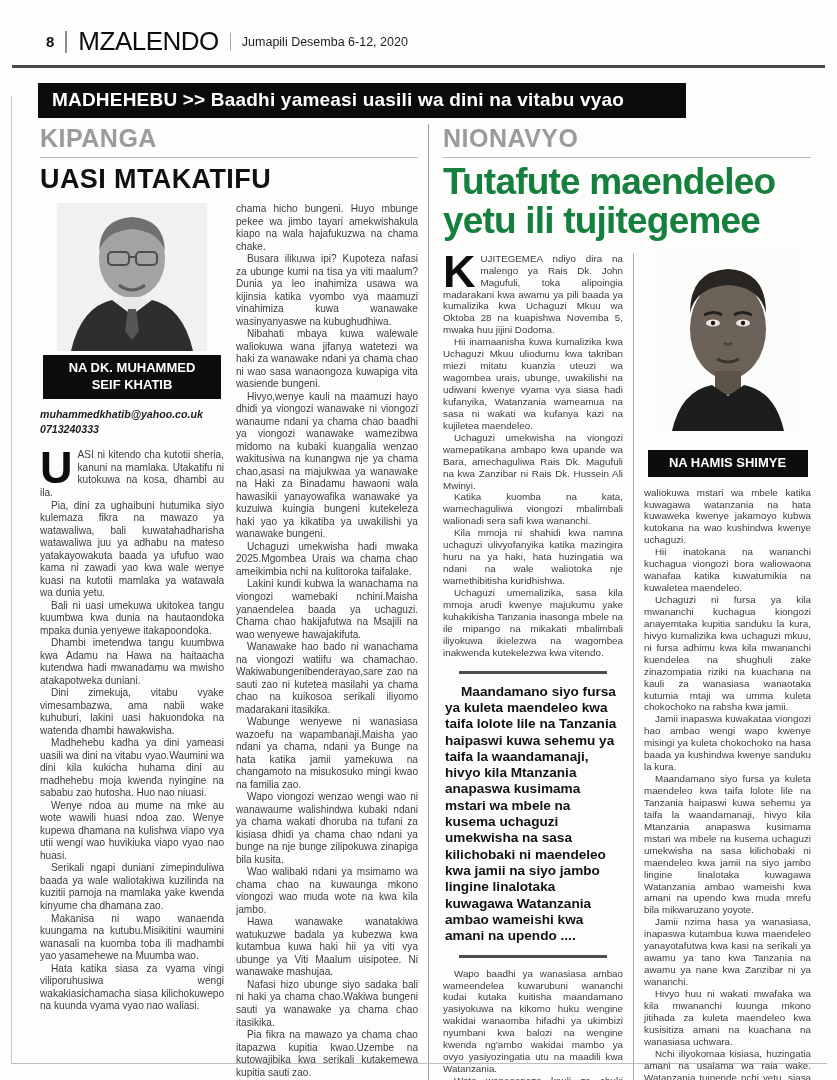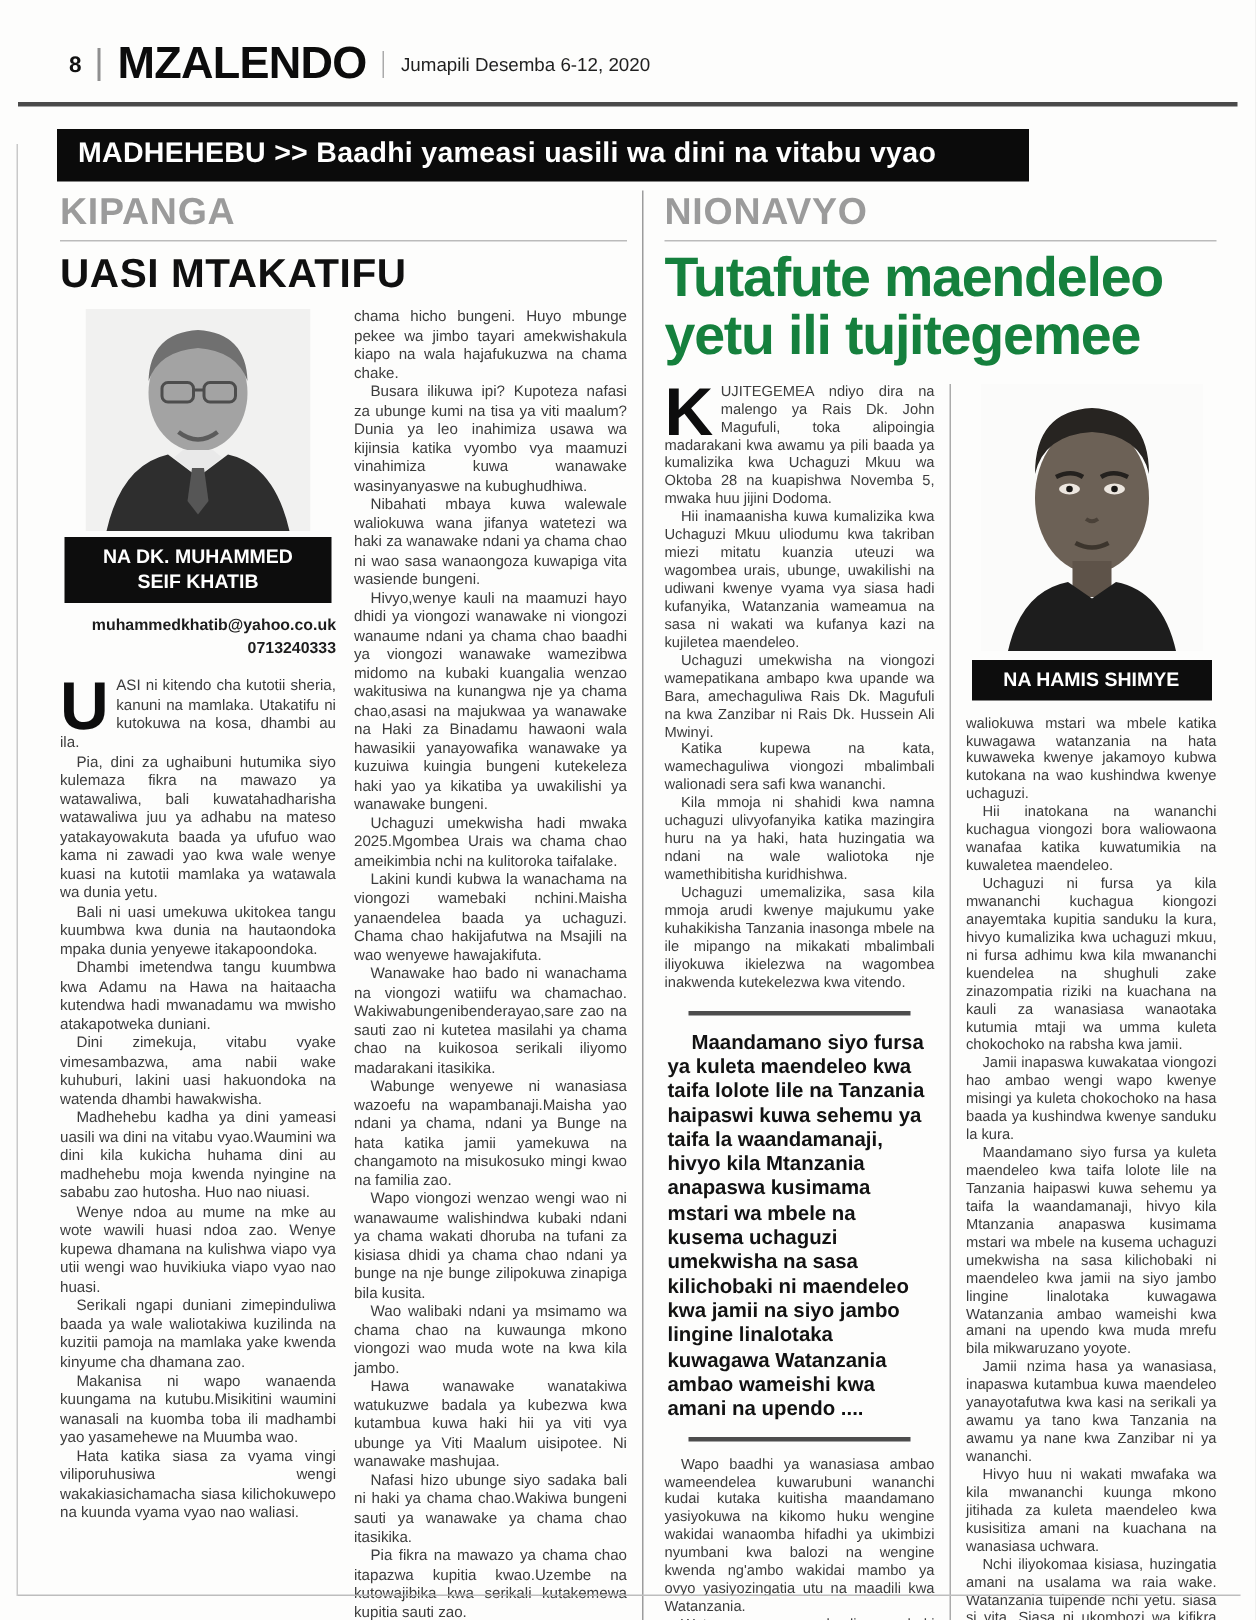--- a/index.html
+++ b/index.html
@@ -10,21 +10,21 @@
     font-family:"Liberation Sans", sans-serif;
   }
   .edge-left { position:absolute; left:11px; top:96px; bottom:16px; width:1px; background:#c9c9c9; }
   .bottom-rule { position:absolute; left:12px; right:10px; bottom:16px; height:1px; background:#bdbdbd; }
 
   
   .hdr { display:flex; align-items:center; gap:11px; padding:26px 0 5px 46px; }
   .pagenum { font-weight:bold; font-size:15px; color:#111; }
   .vbar  { width:2px; height:22px; background:#8f8f8f; }
   .vbar2 { width:1px; height:18px; background:#aaa; }
-  .masthead { font-size:30px; font-weight:700; letter-spacing:-0.5px; color:#0c0c0c; }
+  .masthead { font-size:26px; font-weight:400; letter-spacing:-0.5px; color:#0c0c0c; }
   .issuedate { font-size:12.5px; color:#1f1f1f; }
   .hdr-rule { height:3px; background:#4a4a4a; margin:3px 12px 10px 12px; }
 
   .banner { background:#0b0b0b; color:#fff; font-weight:bold; font-size:19px;
     letter-spacing:0.2px; padding:6px 14px 7px; margin:15px 0 6px 38px; width:648px; }
 
   
   .sections { display:flex; padding:0 26px 0 40px; }
   .sec-left  { width:388px; padding-right:10px; }
   .sec-right { width:383px; border-left:1px solid #9c9c9c; padding-left:14px; }
@@ -47,23 +47,23 @@
     color:#3c3c3c; text-indent:11px; margin:0; }
   .article.small p { font-size:9.8px; line-height:1.22; }
   .article p.dropcap, .article p.noindent { text-indent:0; }
   .dropcap::first-letter { float:left; font-size:45px; line-height:33px; font-weight:900;
     color:#0d0d0d; padding:2px 5px 0 0; }
 
   .photo { text-align:center; }
   .photo svg { display:block; margin:0 auto; }
   .byline-box { background:#0d0d0d; color:#fff; text-align:center; font-weight:bold;
     font-size:13px; line-height:1.3; padding:5px 6px; margin:4px auto 8px; width:178px; }
-  .byline-box.one-line { width:160px; font-size:13px; margin:6px auto 10px; }
-  .contact { text-align:right; font-weight:bold; font-size:10.6px; line-height:1.4;
-    color:#1c1c1c; margin-bottom:13px; }
+  .byline-box.one-line { width:160px; font-size:13px; margin:19px auto 10px; }
+  .contact { text-align:left; font-weight:bold; font-size:10.6px; line-height:1.4;
+    color:#1c1c1c; margin-bottom:13px;font-style:italic; }
 
   .pullquote { margin:12px 2px 10px; }
   .qrule { height:3px; background:#4d4d4d; width:148px; margin:0 auto; }
   .qtext { font-size:13.6px; font-weight:bold; line-height:1.2; color:#121212;
     text-align:left; text-indent:16px; margin:10px 0; }
 </style>
 </head>
 <body>
 
 <div class="page">
@@ -149,21 +149,21 @@
       <h1 class="title-right">
         <span>Tutafute maendeleo</span>
         <span>yetu ili tujitegemee</span>
       </h1>
       <div class="cols">
         <div class="colA">
           <div class="article small">
               <p class="dropcap">KUJITEGEMEA ndiyo dira na malengo ya Rais Dk. John Magufuli, toka alipoingia madarakani kwa awamu ya pili baada ya kumalizika kwa Uchaguzi Mkuu wa Oktoba 28 na kuapishwa Novemba 5, mwaka huu jijini Dodoma.</p>
               <p>Hii inamaanisha kuwa kumalizika kwa Uchaguzi Mkuu uliodumu kwa takriban miezi mitatu kuanzia uteuzi wa wagombea urais, ubunge, uwakilishi na udiwani kwenye vyama vya siasa hadi kufanyika, Watanzania wameamua na sasa ni wakati wa kufanya kazi na kujiletea maendeleo.</p>
               <p>Uchaguzi umekwisha na viongozi wamepatikana ambapo kwa upande wa Bara, amechaguliwa Rais Dk. Magufuli na kwa Zanzibar ni Rais Dk. Hussein Ali Mwinyi.</p>
-              <p>Katika kupewa na kata, wamechaguliwa viongozi mbalimbali walionadi sera safi kwa wananchi.</p>
+              <p>Katika kuomba na kata, wamechaguliwa viongozi mbalimbali walionadi sera safi kwa wananchi.</p>
               <p>Kila mmoja ni shahidi kwa namna uchaguzi ulivyofanyika katika mazingira huru na ya haki, hata huzingatia wa ndani na wale waliotoka nje wamethibitisha kuridhishwa.</p>
               <p>Uchaguzi umemalizika, sasa kila mmoja arudi kwenye majukumu yake kuhakikisha Tanzania inasonga mbele na ile mipango na mikakati mbalimbali iliyokuwa ikielezwa na wagombea inakwenda kutekelezwa kwa vitendo.</p>
             </div>
           <div class="pullquote">
             <div class="qrule"></div>
             <p class="qtext">Maandamano siyo fursa ya kuleta maendeleo kwa taifa lolote lile na Tanzania haipaswi kuwa sehemu ya taifa la waandamanaji, hivyo kila Mtanzania anapaswa kusimama mstari wa mbele na kusema uchaguzi umekwisha na sasa kilichobaki ni maendeleo kwa jamii na siyo jambo lingine linalotaka kuwagawa Watanzania ambao wameishi kwa amani na upendo ....</p>
             <div class="qrule"></div>
           </div>
           <div class="article small">
               <p>Wapo baadhi ya wanasiasa ambao wameendelea kuwarubuni wananchi kudai kutaka kuitisha maandamano yasiyokuwa na kikomo huku wengine wakidai wanaomba hifadhi ya ukimbizi nyumbani kwa balozi na wengine kwenda ng'ambo wakidai mambo ya ovyo yasiyozingatia utu na maadili kwa Watanzania.</p>

